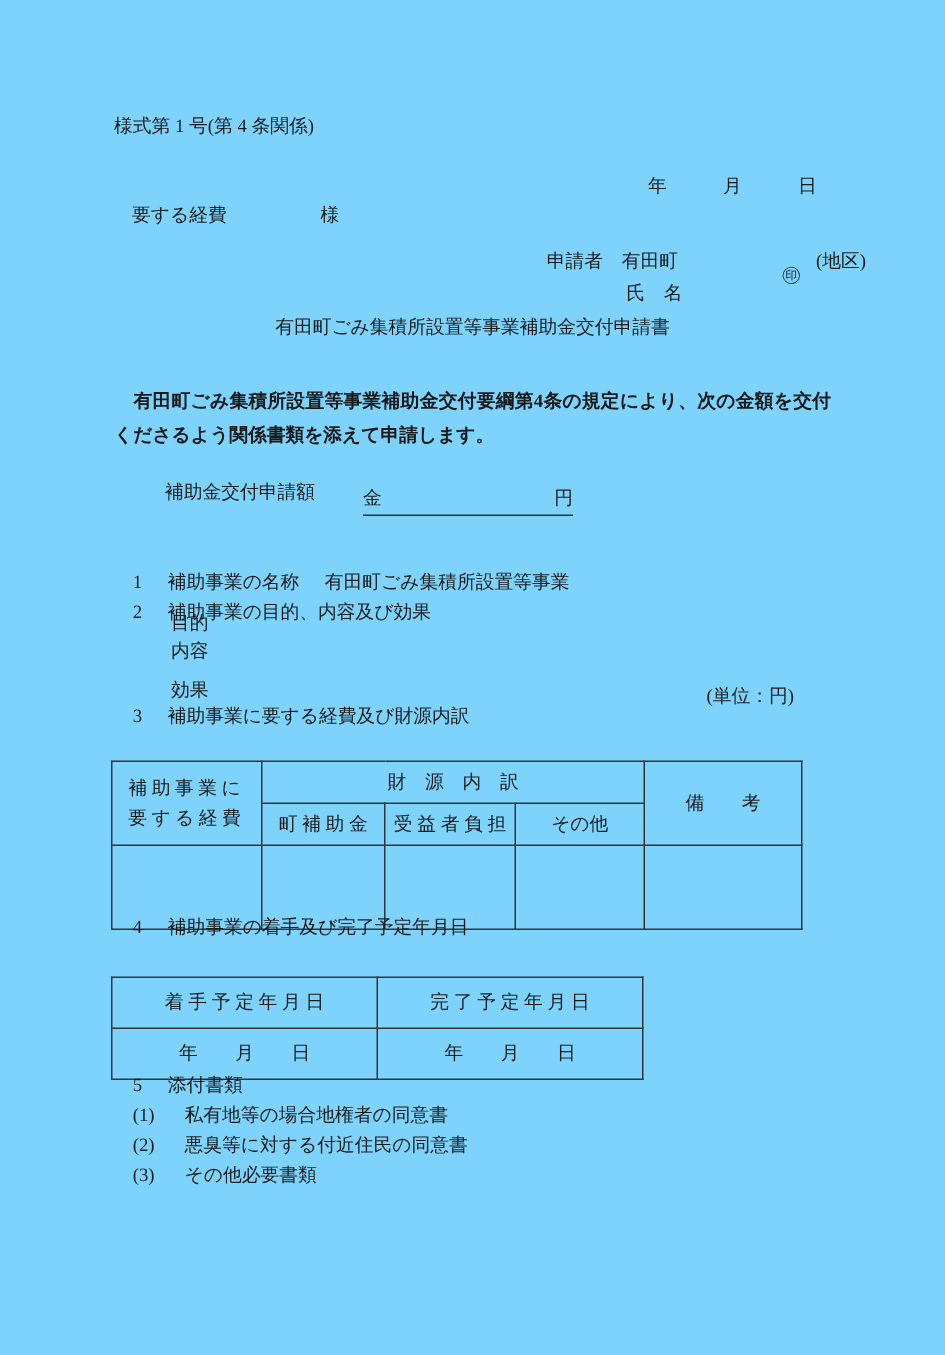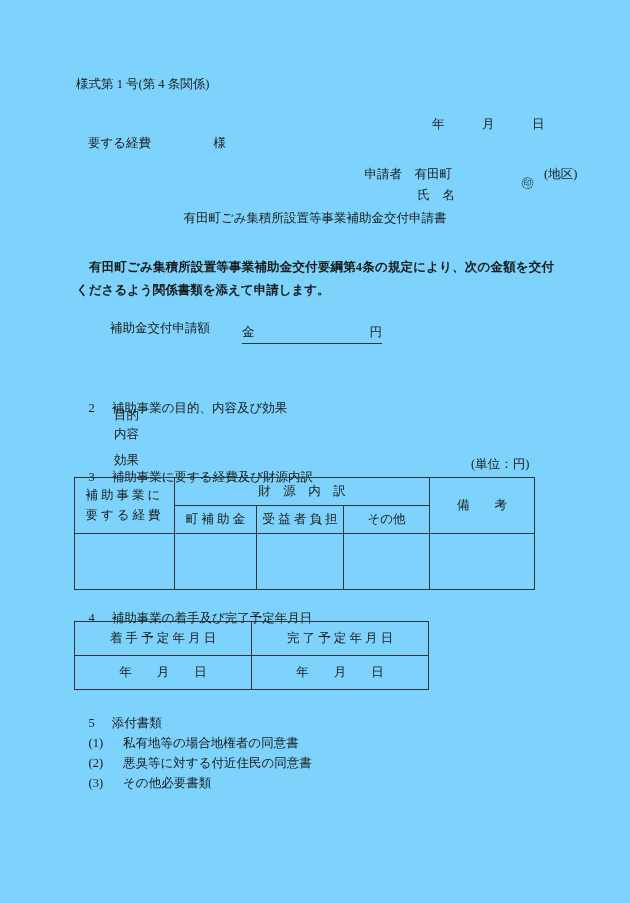--- a/index.html
+++ b/index.html
@@ -78,20 +78,21 @@
   .item5        { left: 76px;  top: 704px; }
   .att1         { left: 76px;  top: 724px; }
   .att2         { left: 76px;  top: 744px; }
   .att3         { left: 76px;  top: 764px; }
 
   
   table.grid {
     position: absolute;
     border-collapse: collapse;
     font-size: 12.5px;
+    margin-top: 30px;
   }
   table.grid td {
     border: 1px solid #333;
     text-align: center;
     vertical-align: middle;
     padding: 0;
   }
   #cost-table { left: 74px; top: 477px; }
   #cost-table td.c1 { width: 99px; }
   #cost-table td.c2 { width: 81px; }
@@ -131,20 +132,23 @@
 
   <div class="body-para">有田町ごみ集積所設置等事業補助金交付要綱第4条の規定により、次の金額を交付くださるよう関係書類を添えて申請します。</div>
 
   <div class="t amount-label">補助金交付申請額</div>
   <div class="amount-line">
     <span>金</span>
     <span></span>
     <span>円</span>
   </div>
 
+  <div class="t item1">
+    <span>1</span><span style="display:inline-block;width:17px"></span><span>補助事業の名称</span><span style="display:inline-block;width:17px"></span><span>有田町ごみ集積所設置等事業</span>
+  </div>
 
   <div class="t item2">
     <span>2</span><span style="display:inline-block;width:17px"></span><span>補助事業の目的、内容及び効果</span>
   </div>
   <div class="t sub-a">目的</div>
   <div class="t sub-b">内容</div>
   <div class="t sub-c">効果</div>
 
   <div class="t item3">
     <span>3</span><span style="display:inline-block;width:17px"></span><span>補助事業に要する経費及び財源内訳</span>

